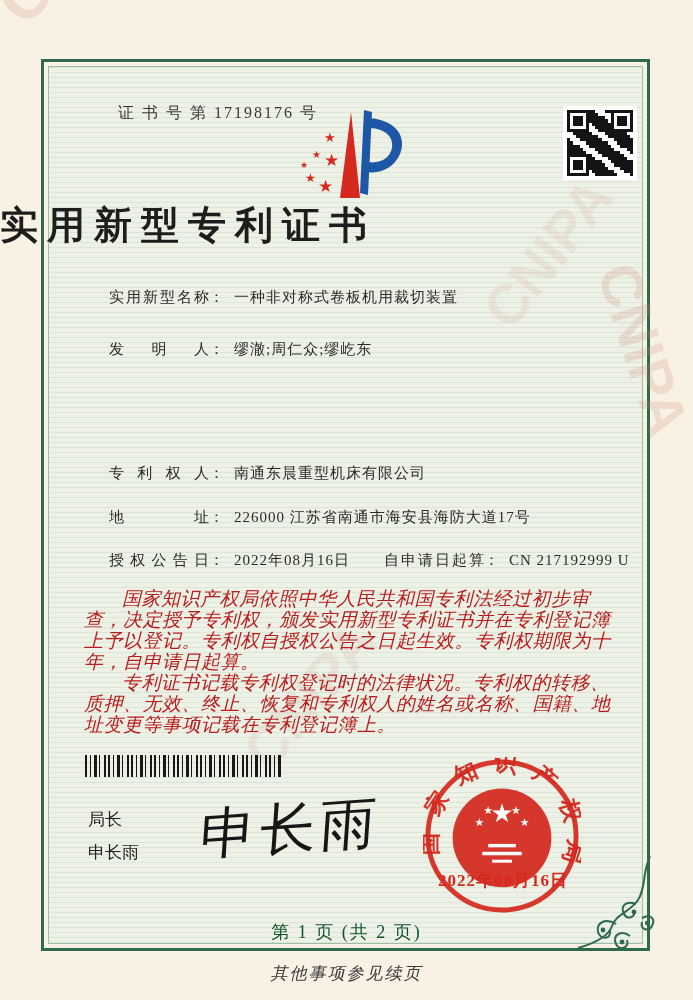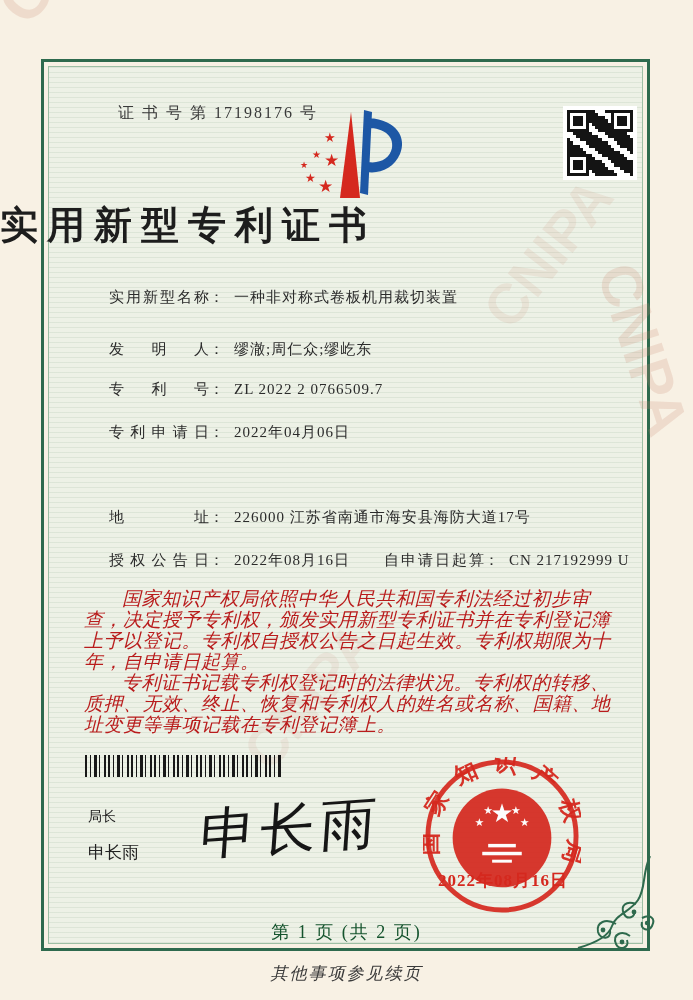--- a/index.html
+++ b/index.html
@@ -64,21 +64,21 @@
     left:85px; top:755px; width:196px; height:22px;
     background:
       repeating-linear-gradient(90deg,
         #181818 0 2px, rgba(0,0,0,0) 2px 5px,
         #181818 5px 6px, rgba(0,0,0,0) 6px 9px,
         #181818 9px 12px, rgba(0,0,0,0) 12px 14px,
         #181818 14px 15px, rgba(0,0,0,0) 15px 19px,
         #181818 19px 21px, rgba(0,0,0,0) 21px 23px);
   }
 
-  .director-title { left:88px; top:808px; font-size:14px; color:#222; }
+  .director-title { left:88px; top:808px; font-size:17px; color:#222; }
   .director-name  { left:88px; top:841px; font-size:17px; color:#222; }
 
   .signature {
     left:200px; top:790px; width:230px;
     font-size:56px; color:#161616;
     font-family:"DejaVu Sans",sans-serif;
     transform:rotate(-4deg) skewX(-8deg);
     letter-spacing:4px;
   }
 
@@ -580,25 +580,22 @@
   </div>
 
   <div class="abs title">实用新型专利证书</div>
 
   <div class="abs frow" style="top:288px;">
     <span class="flabel">实用新型名称</span><span class="fcolon">：</span><span class="fvalue">一种非对称式卷板机用裁切装置</span>
   </div>
   <div class="abs frow" style="top:340px;">
     <span class="flabel">发明人</span><span class="fcolon">：</span><span class="fvalue">缪澈;周仁众;缪屹东</span>
   </div>
-  <div class="abs frow" style="top:380px;">
-    <span class="flabel">专利号</span><span class="fcolon">：</span><span class="fvalue">ZL 2022 2 0766509.7</span>
-  </div>
-  <div class="abs frow" style="top:423px;">
-    <span class="flabel">专利申请日</span><span class="fcolon">：</span><span class="fvalue">2022年04月06日</span>
+  <div class="abs frow" style="top:464px;">
+    <span class="flabel">专利权人</span><span class="fcolon">：</span><span class="fvalue">南通东晨重型机床有限公司</span>
   </div>
   <div class="abs frow" style="top:508px;">
     <span class="flabel">地址</span><span class="fcolon">：</span><span class="fvalue">226000 江苏省南通市海安县海防大道17号</span>
   </div>
   <div class="abs frow" style="top:551px; width:540px;">
     <span class="flabel">授权公告日</span><span class="fcolon">：</span><span class="fvalue">2022年08月16日</span>
     <span class="frow2">
       <span class="flabel">自申请日起算</span><span class="fcolon">：</span><span class="fvalue">CN 217192999 U</span>
     </span>
   </div>

